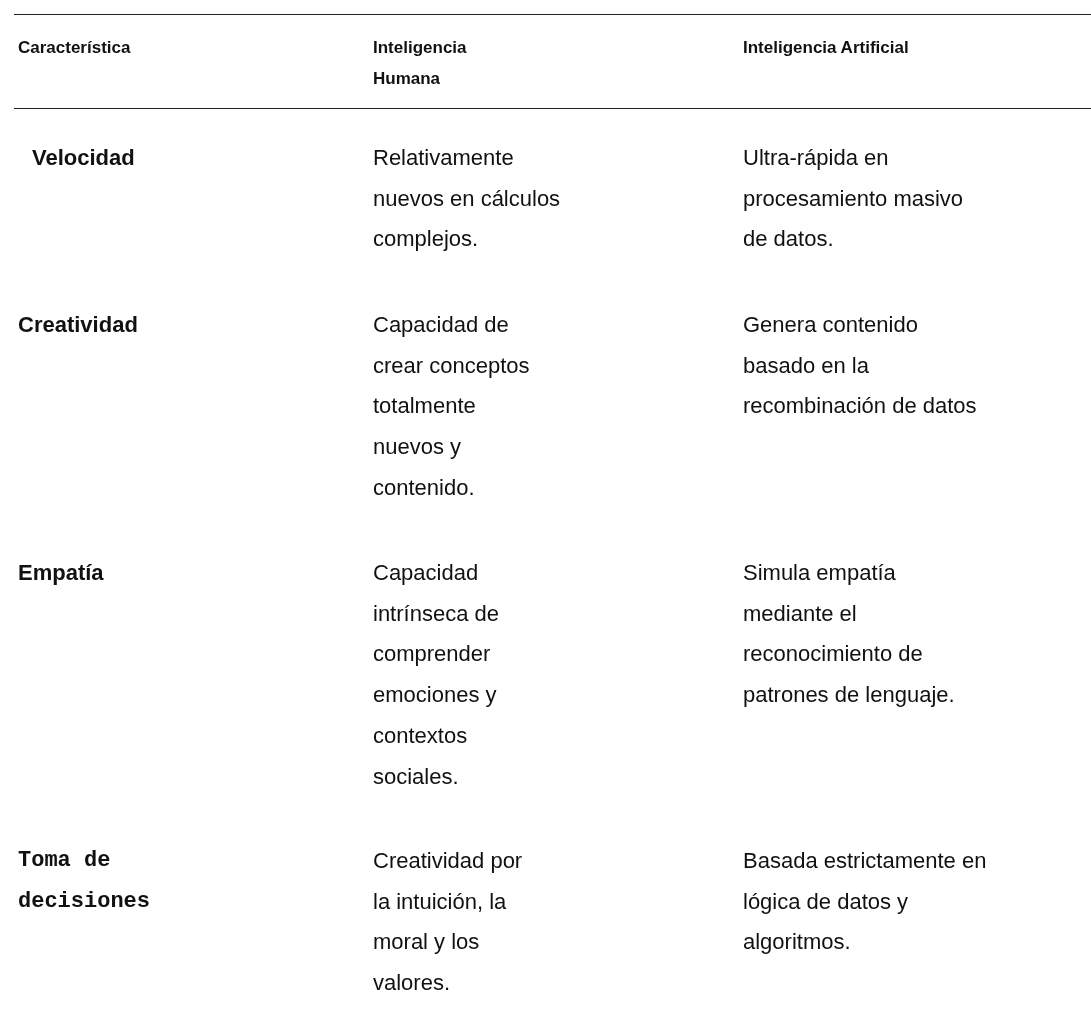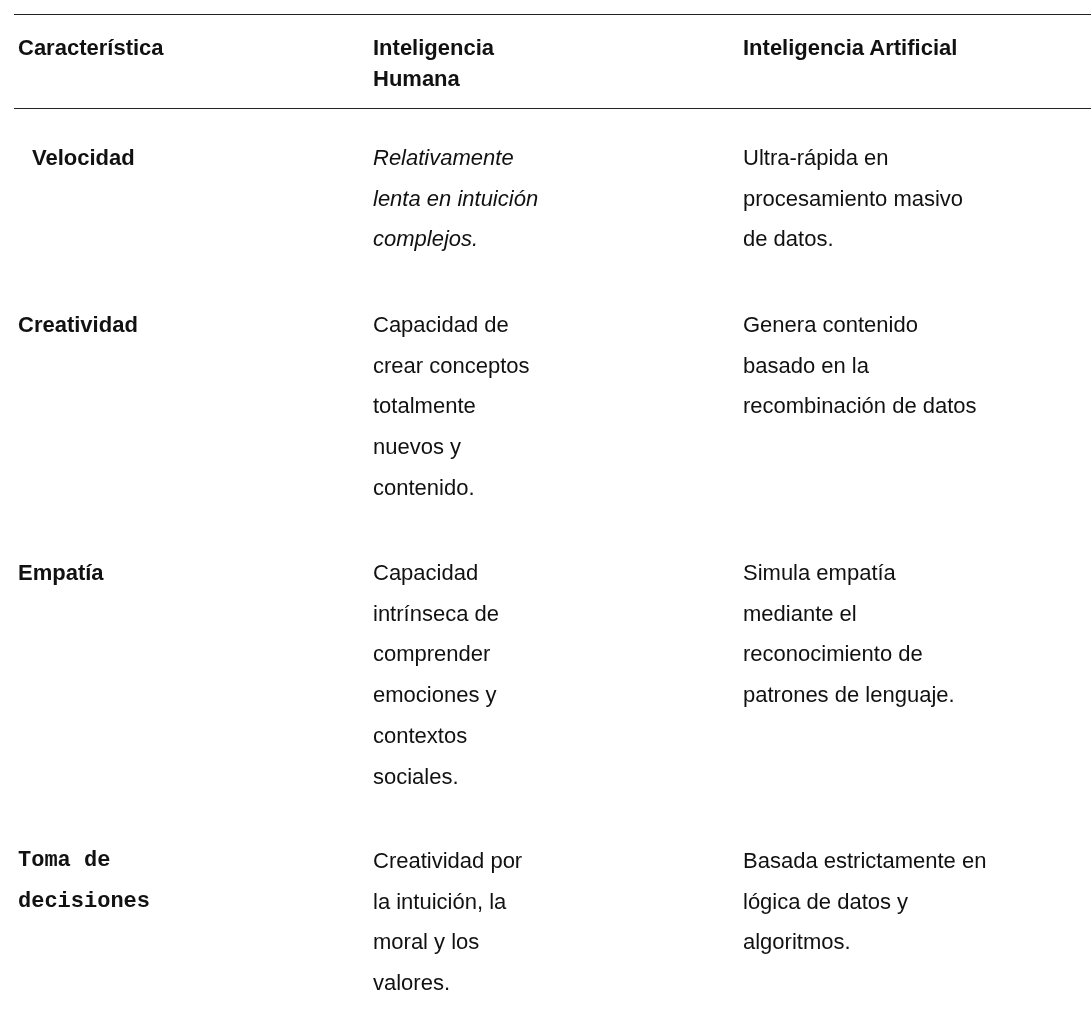--- a/index.html
+++ b/index.html
@@ -1,20 +1,20 @@
 <!DOCTYPE html>
 <html><head>
 <meta charset="utf-8">
 <style>
   html, body { margin:0; padding:0; background:#ffffff; }
   body { width:1091px; height:1023px; overflow:hidden; position:relative;
          font-family:"Liberation Sans", sans-serif; color:#111111; }
   .rule { position:absolute; left:14px; right:0; height:1px; background:#222; }
   .cell { position:absolute; font-size:22px; line-height:40.7px; }
-  .hdr { font-weight:bold; line-height:31px; font-size:22px; position:absolute; }
+  .hdr { font-weight:bold; line-height:31px; font-size:17px; position:absolute; }
   .bold { font-weight:bold; }
   .c1 { left:18px; width:300px; }
   .c2 { left:373px; width:210px; }
   .c3 { left:743px; width:300px; }
 </style>
 </head>
 <body>
 
 <div>
   <div class="rule" style="top:14px;"></div>
@@ -25,23 +25,23 @@
     <div>Humana</div>
   </div>
   <div class="hdr c3" style="top:32px;">Inteligencia Artificial</div>
 
   <div class="rule" style="top:108px;"></div>
 
   <div>
     <div class="cell c1 bold" style="top:138px;margin-left:14px;">
       <div>Velocidad</div>
     </div>
-    <div class="cell c2" style="top:138px;font-style:italic;">
+    <div class="cell c2" style="top:138px;">
       <div>Relativamente</div>
-      <div>lenta en intuición</div>
+      <div>nuevos en cálculos</div>
       <div>complejos.</div>
     </div>
     <div class="cell c3" style="top:138px;">
       <div>Ultra-rápida en</div>
       <div>procesamiento masivo</div>
       <div>de datos.</div>
     </div>
   </div>
 
   <div>

